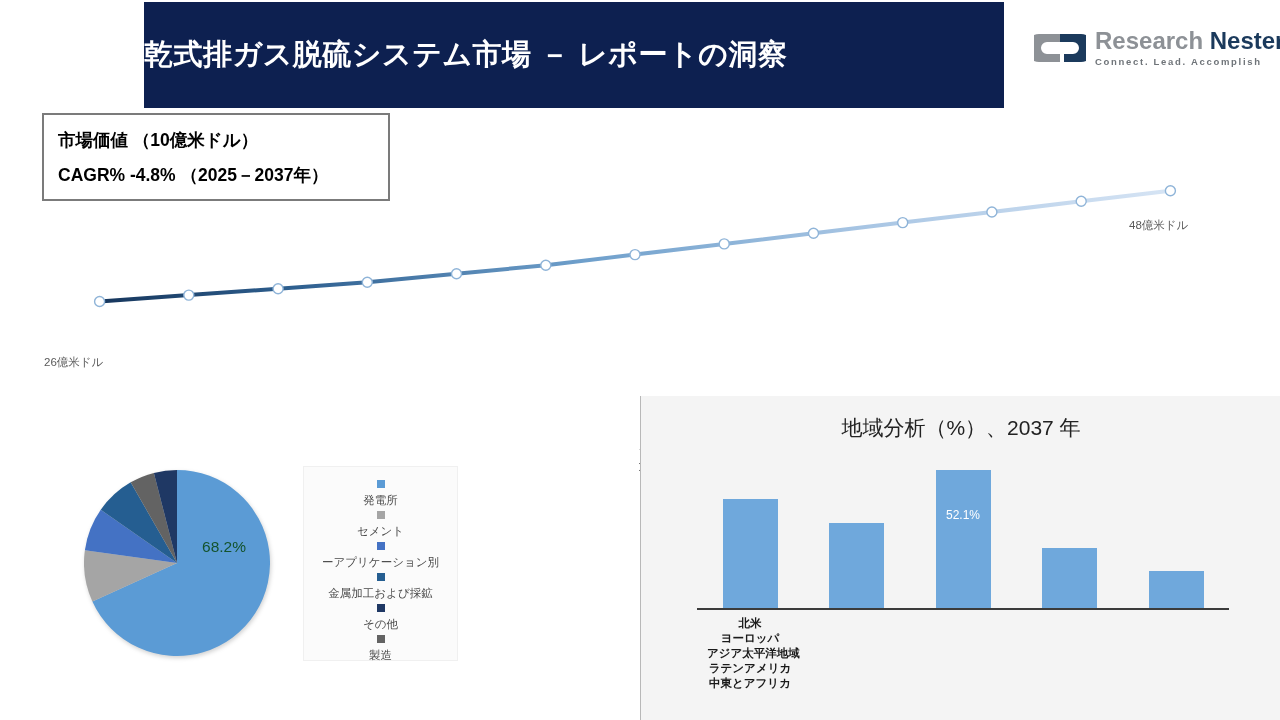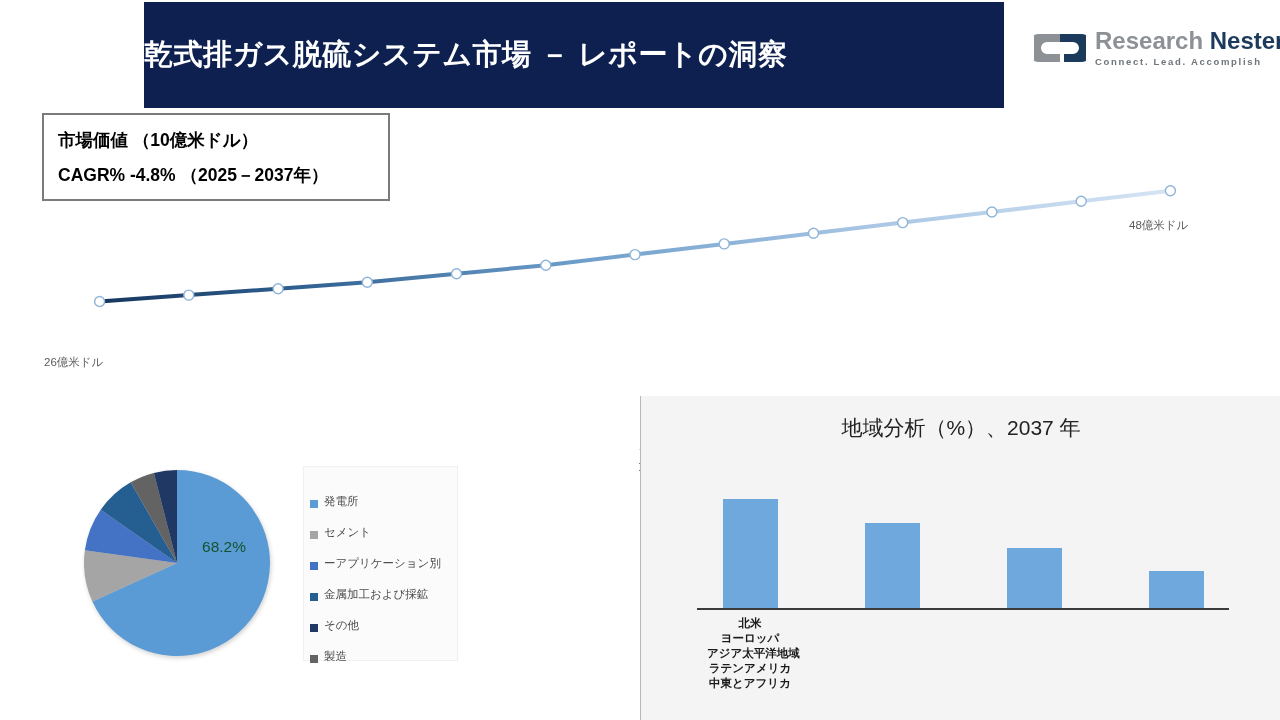--- a/index.html
+++ b/index.html
@@ -65,22 +65,22 @@
   #pie-pct{
     position:absolute;left:100px;top:70px;width:84px;text-align:center;
     font-size:15.5px;color:#14532d;
   }
   #pie-legend{
     position:absolute;left:303px;top:70px;width:155px;height:195px;
     background:#fbfbfb;border:1px solid #f0f0f0;
     padding:10px 6px 4px 6px;box-sizing:border-box;
   }
   .legend-row{
-    display:flex;align-items:flex-end;gap:6px;height:31px;
-    font-size:11.5px;color:#4a4a4a;line-height:1.15;
+    display:flex;align-items:center;gap:6px;height:31px;
+    font-size:11.5px;color:#4a4a4a;line-height:1.15;flex-direction:column;
   }
   .legend-sw{width:8px;height:8px;flex:none;margin-top:3px;}
   .legend-txt{max-width:125px;}
   
   #bar-panel{
     position:absolute;left:640px;top:396px;width:640px;height:324px;
     background:#f4f4f4;border-left:1px solid #b8b8b8;box-sizing:border-box;
   }
   #bar-title{
     position:absolute;left:0;top:18px;width:640px;text-align:center;
@@ -230,20 +230,24 @@
 <div id="bar-panel">
   <div id="bar-title">地域分析（%）、2037 年</div>
   <div id="bar-area">
       <div class="bar-col">
         <div class="bar" style="height: 78.6948%; background: rgb(111, 168, 220);"></div>
       </div>
       <div class="bar-col">
         <div class="bar" style="height: 61.4203%; background: rgb(111, 168, 220);"></div>
       </div>
       <div class="bar-col">
+        <div class="bar" style="height: 100%; background: rgb(111, 168, 220);"></div>
+        <div class="bar-pct">52.1%</div>
+      </div>
+      <div class="bar-col">
         <div class="bar" style="height: 43.1862%; background: rgb(111, 168, 220);"></div>
       </div>
       <div class="bar-col">
         <div class="bar" style="height: 26.8714%; background: rgb(111, 168, 220);"></div>
       </div>
     </div>
   <div id="bar-baseline"></div>
   <div id="bar-labels">
       <div class="bar-lbl">北米</div>
       <div class="bar-lbl">ヨーロッパ</div>

